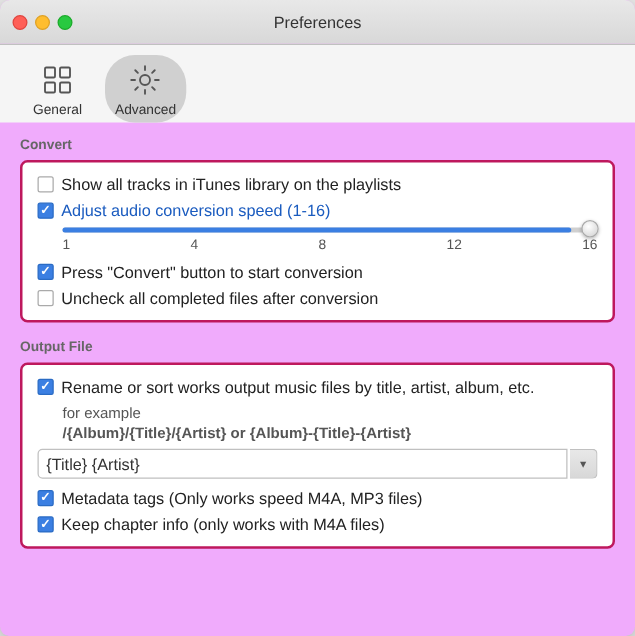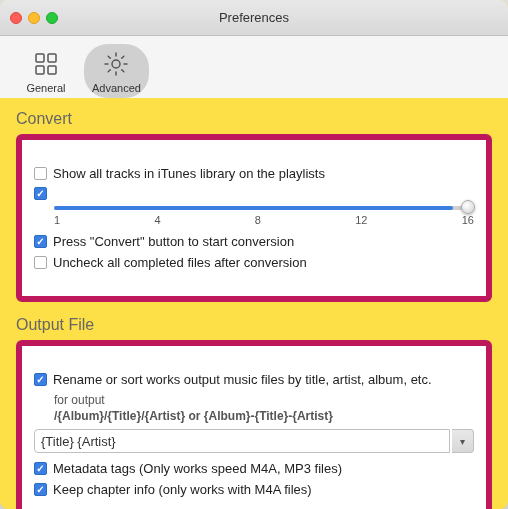--- a/index.html
+++ b/index.html
@@ -7,21 +7,21 @@
       font-family: -apple-system, BlinkMacSystemFont, "Helvetica Neue", Arial, sans-serif;
       font-size: 13px;
       background: #ececec;
       width: 508px;
       height: 509px;
       overflow: hidden;
     }
     .window {
       width: 508px;
       height: 509px;
-      background: #fde047;
+      background: #f0abfc;
       border-radius: 8px;
       box-shadow: 0 4px 20px rgba(0,0,0,0.3);
       display: flex;
       flex-direction: column;
     }
     .title-bar {
       height: 36px;
       background: linear-gradient(to bottom, #e8e8e8, #d8d8d8);
       border-radius: 8px 8px 0 0;
       display: flex;
@@ -85,30 +85,30 @@
     }
     .content {
       flex: 1;
       padding: 12px 16px;
       overflow-y: auto;
     }
     .section {
       margin-bottom: 14px;
     }
     .section-title {
-      font-size: 16px;
+      font-size: 11px;
       color: #666;
-      font-weight: 400;
+      font-weight: 700;
       margin-bottom: 6px;
     }
     .section-box {
       background: #fff;
-      border: 6px solid #be185d;
+      border: 2px solid #be185d;
       border-radius: 6px;
-      padding: 26px 12px;
+      padding: 10px 12px;
     }
     .checkbox-row {
       display: flex;
       align-items: center;
       margin-bottom: 6px;
       gap: 6px;
     }
     .checkbox-row:last-child {
       margin-bottom: 0;
     }
@@ -264,20 +264,21 @@
       <div class="section-title">Convert</div>
       <div class="section-box">
 
         <div class="checkbox-row">
           <div class="cb"></div>
           <span class="cb-label">Show all tracks in iTunes library on the playlists</span>
         </div>
 
         <div class="checkbox-row">
           <div class="cb checked"></div>
+          <span class="cb-label" style="color:#1a5bbf;">Adjust audio conversion speed (1-16)</span>
         </div>
 
         <div class="slider-container">
           <div class="slider-track">
             <div class="slider-fill"></div>
             <div class="slider-thumb"></div>
           </div>
           <div class="slider-labels">
             <span>1</span>
             <span>4</span>
@@ -302,21 +303,21 @@
 
     <div class="section">
       <div class="section-title">Output File</div>
       <div class="section-box">
 
         <div class="checkbox-row">
           <div class="cb checked"></div>
           <span class="cb-label">Rename or sort works output music files by title, artist, album, etc.</span>
         </div>
 
-        <div class="example-text">for output</div>
+        <div class="example-text">for example</div>
         <div class="path-text">/{Album}/{Title}/{Artist} or {Album}-{Title}-{Artist}</div>
 
         <div class="input-row">
           <input type="text" class="text-input" value="{Title} {Artist}" style="">
           <div class="dropdown-btn">▾</div>
         </div>
 
         <div class="checkbox-row">
           <div class="cb checked"></div>
           <span class="cb-label">Metadata tags (Only works speed M4A, MP3 files)</span>

